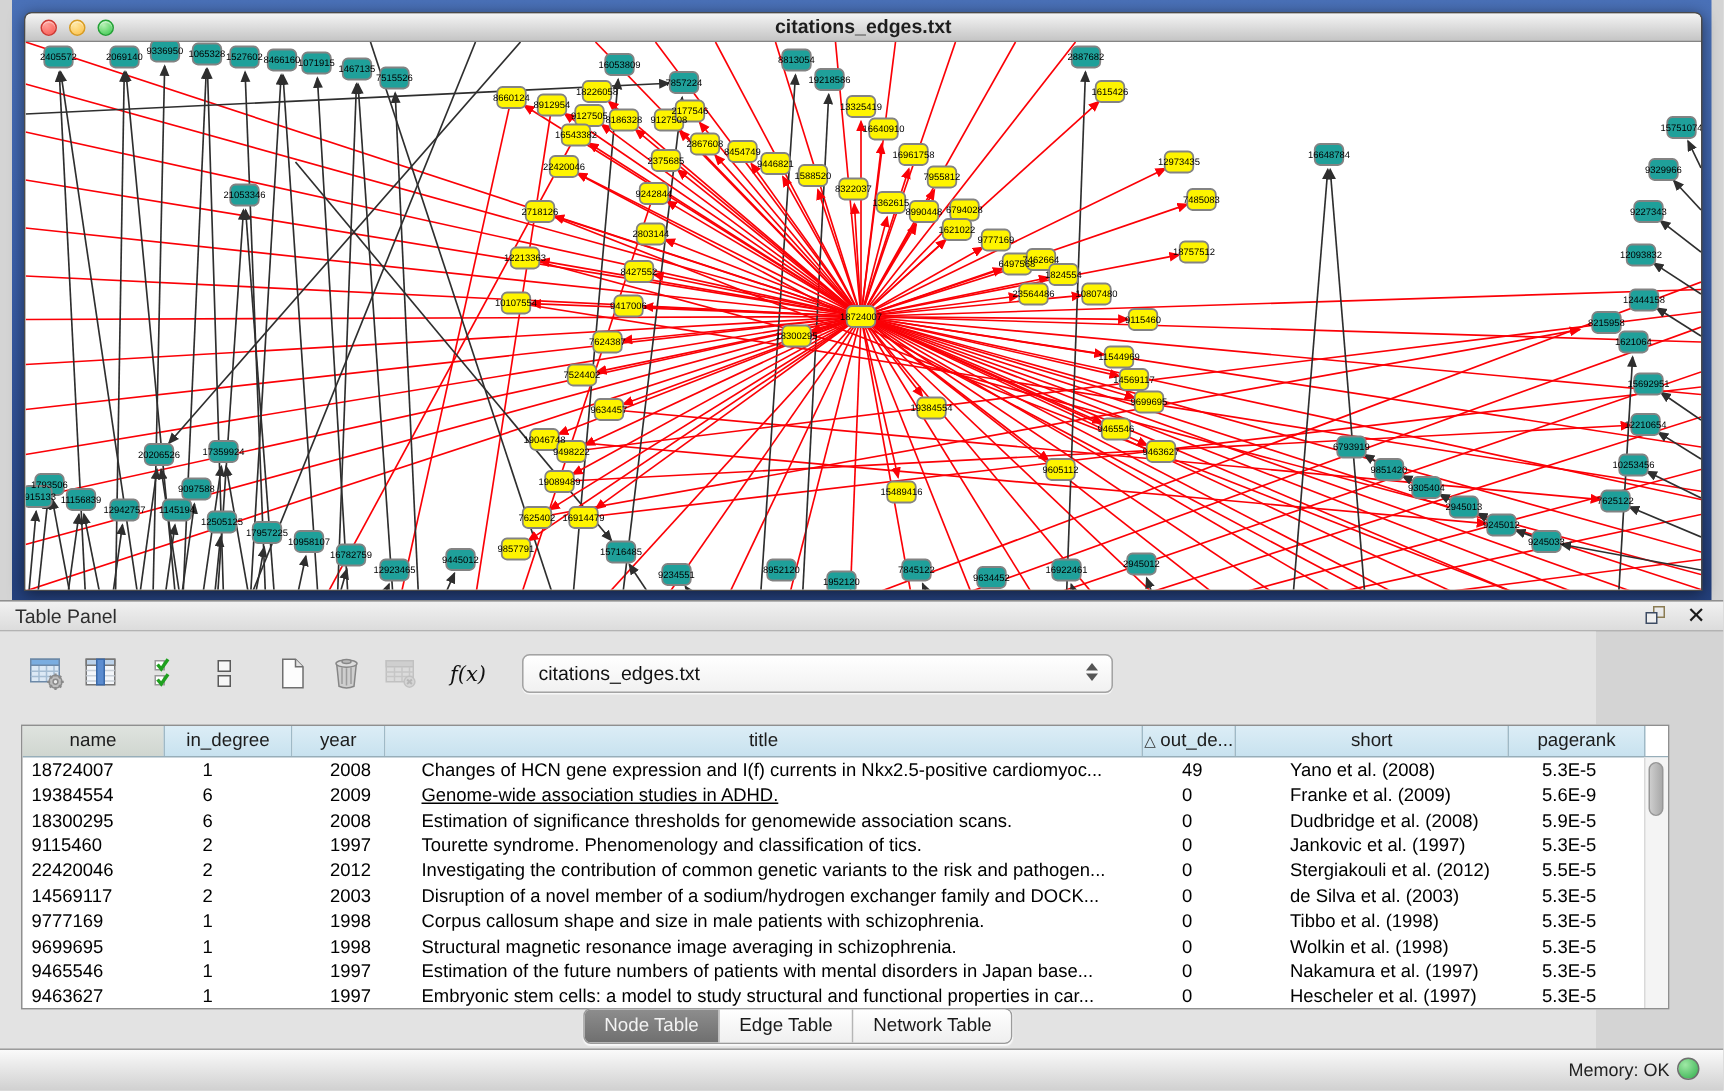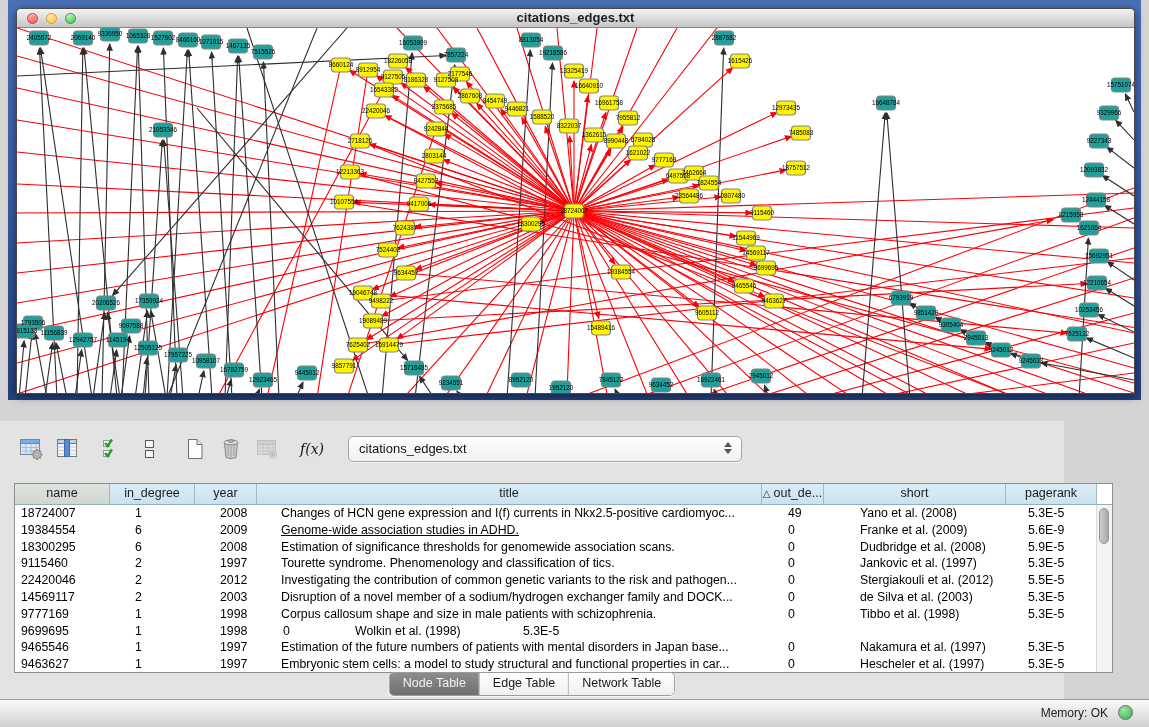--- a/index.html
+++ b/index.html
@@ -46,21 +46,21 @@
   .vscroll{position:absolute;right:0;top:21px;width:15px;height:167px;background:#f4f4f4;border-left:1px solid #d9d9d9;}
   .vthumb{position:absolute;left:2px;top:3px;width:10px;height:36px;border-radius:6px;
           background:linear-gradient(90deg,#cdcdcd,#a9a9a9);border:1px solid #979797;box-sizing:border-box;}
   .tabs{position:absolute;left:50%;transform:translateX(-50%);top:251px;height:22px;display:flex;
         border:1px solid #9b9b9b;border-radius:5px;overflow:hidden;background:#fff;box-shadow:0 1px 1px rgba(255,255,255,.8);}
   .tab{padding:0 13px;font-size:12.5px;line-height:21px;color:#1a1a1a;background:linear-gradient(#ffffff,#efefef);}
   .tab + .tab{border-left:1px solid #b5b5b5;}
   .tab.active{background:linear-gradient(#8d8d8d,#6f6f6f);color:#f3f3f3;border-left:none;}
   .statusbar{position:absolute;left:0;top:699px;width:1149px;height:28px;
              background:linear-gradient(#fafafa,#d0d0d0);border-top:1px solid #9c9c9c;box-sizing:border-box;}
-  .memory{position:absolute;right:16px;top:5px;display:flex;align-items:center;gap:10px;}
+  .memory{position:absolute;right:16px;top:5px;display:flex;align-items:center;gap:5px;}
   .memlabel{font-size:12px;color:#222;}
   .memdot{width:15px;height:15px;border-radius:50%;background:radial-gradient(circle at 35% 30%,#9fe8a5,#2fae4a);
           border:1px solid #6f6f6f;box-sizing:border-box;}
 </style>
 </head>
 <body>
 
 <div class="root">
 
   <div class="desktop">
@@ -506,20 +506,30 @@
             <text x="1072" y="202" text-anchor="middle" font-size="6.3" fill="#000">1621064</text>
             <text x="1082" y="230" text-anchor="middle" font-size="6.3" fill="#000">15692951</text>
             <text x="1080" y="257" text-anchor="middle" font-size="6.3" fill="#000">12210654</text>
             <text x="1072" y="284" text-anchor="middle" font-size="6.3" fill="#000">10253456</text>
             <text x="1060" y="308" text-anchor="middle" font-size="6.3" fill="#000">7625122</text>
           </svg>
       </div>
     </div>
   </div>
 
+  <div class="panel-titlebar">
+    <div class="panel-title">Table Panel</div>
+    <div class="panel-btns">
+      <svg width="16" height="15">
+        <rect x="6.5" y="1.5" width="7" height="7" fill="none" stroke="#8a7b52"></rect>
+        <rect x="1.5" y="5.5" width="7" height="7" fill="#efefef" stroke="#3c4b63"></rect>
+      </svg>
+      <div class="close-x">✕</div>
+    </div>
+  </div>
 
   <div class="panel-body">
 
     <div class="toolbar">
       <div class="tbtn">
         <svg width="26" height="26">
           <rect x="2.5" y="3.5" width="19" height="15" fill="#dce9f5" stroke="#6d89a8"></rect>
           <rect x="2.5" y="3.5" width="19" height="4" fill="#7aade0" stroke="#6d89a8"></rect>
           <path d="M8 8 V18 M13 8 V18 M18 8 V18 M2.5 11.5 H21.5 M2.5 15 H21.5" stroke="#a5bdd3" fill="none"></path>
           <circle cx="19" cy="18.5" r="4.3" fill="#bdbdbd" stroke="#8a8a8a"></circle>
@@ -657,20 +667,21 @@
             <div class="td" style="width: 62px; padding-left: 25px;">1998</div>
             <div class="td" style="width: 505px; padding-left: 24px;">Corpus callosum shape and size in male patients with schizophrenia.</div>
             <div class="td" style="width: 62px; padding-left: 26px;">0</div>
             <div class="td" style="width: 182px; padding-left: 36px;">Tibbo et al. (1998)</div>
             <div class="td" style="width: 91px; padding-left: 22px;">5.3E-5</div>
           </div>
           <div class="tr">
             <div class="td" style="width: 95px; padding-left: 6px;">9699695</div>
             <div class="td" style="width: 85px; padding-left: 25px;">1</div>
             <div class="td" style="width: 62px; padding-left: 25px;">1998</div>
+            <div class="td" style="width: 505px; padding-left: 24px;">Structural magnetic resonance image averaging in schizophrenia.</div>
             <div class="td" style="width: 62px; padding-left: 26px;">0</div>
             <div class="td" style="width: 182px; padding-left: 36px;">Wolkin et al. (1998)</div>
             <div class="td" style="width: 91px; padding-left: 22px;">5.3E-5</div>
           </div>
           <div class="tr">
             <div class="td" style="width: 95px; padding-left: 6px;">9465546</div>
             <div class="td" style="width: 85px; padding-left: 25px;">1</div>
             <div class="td" style="width: 62px; padding-left: 25px;">1997</div>
             <div class="td" style="width: 505px; padding-left: 24px;">Estimation of the future numbers of patients with mental disorders in Japan base...</div>
             <div class="td" style="width: 62px; padding-left: 26px;">0</div>

